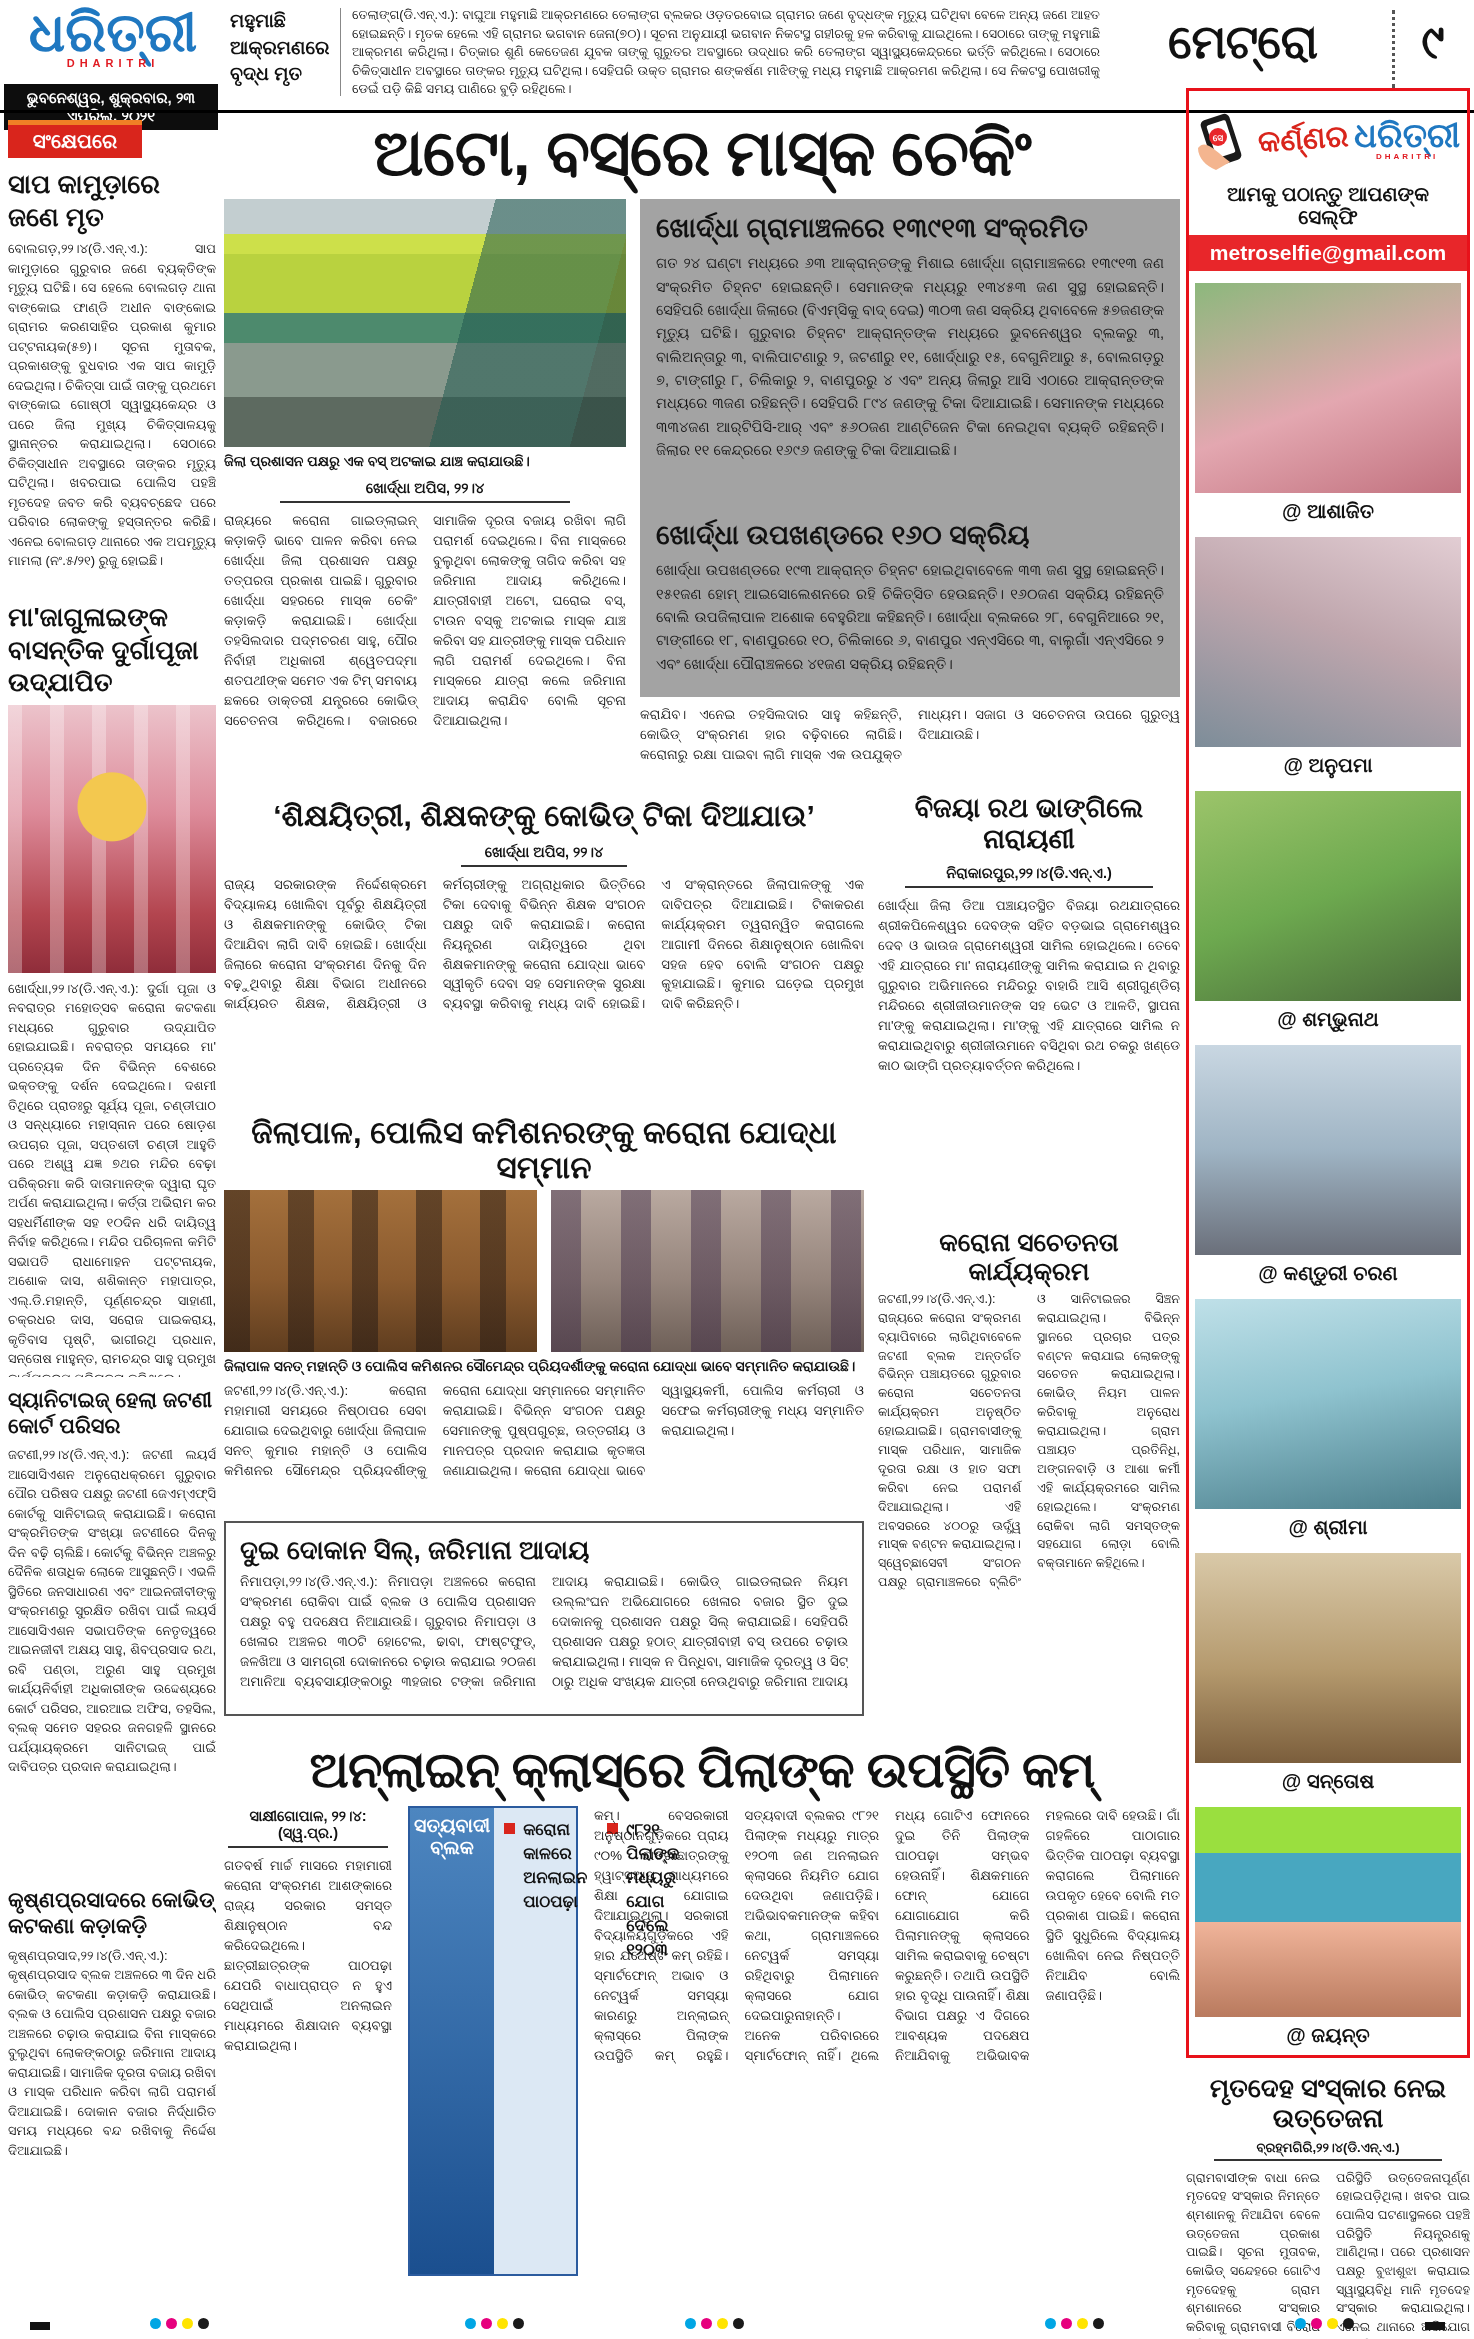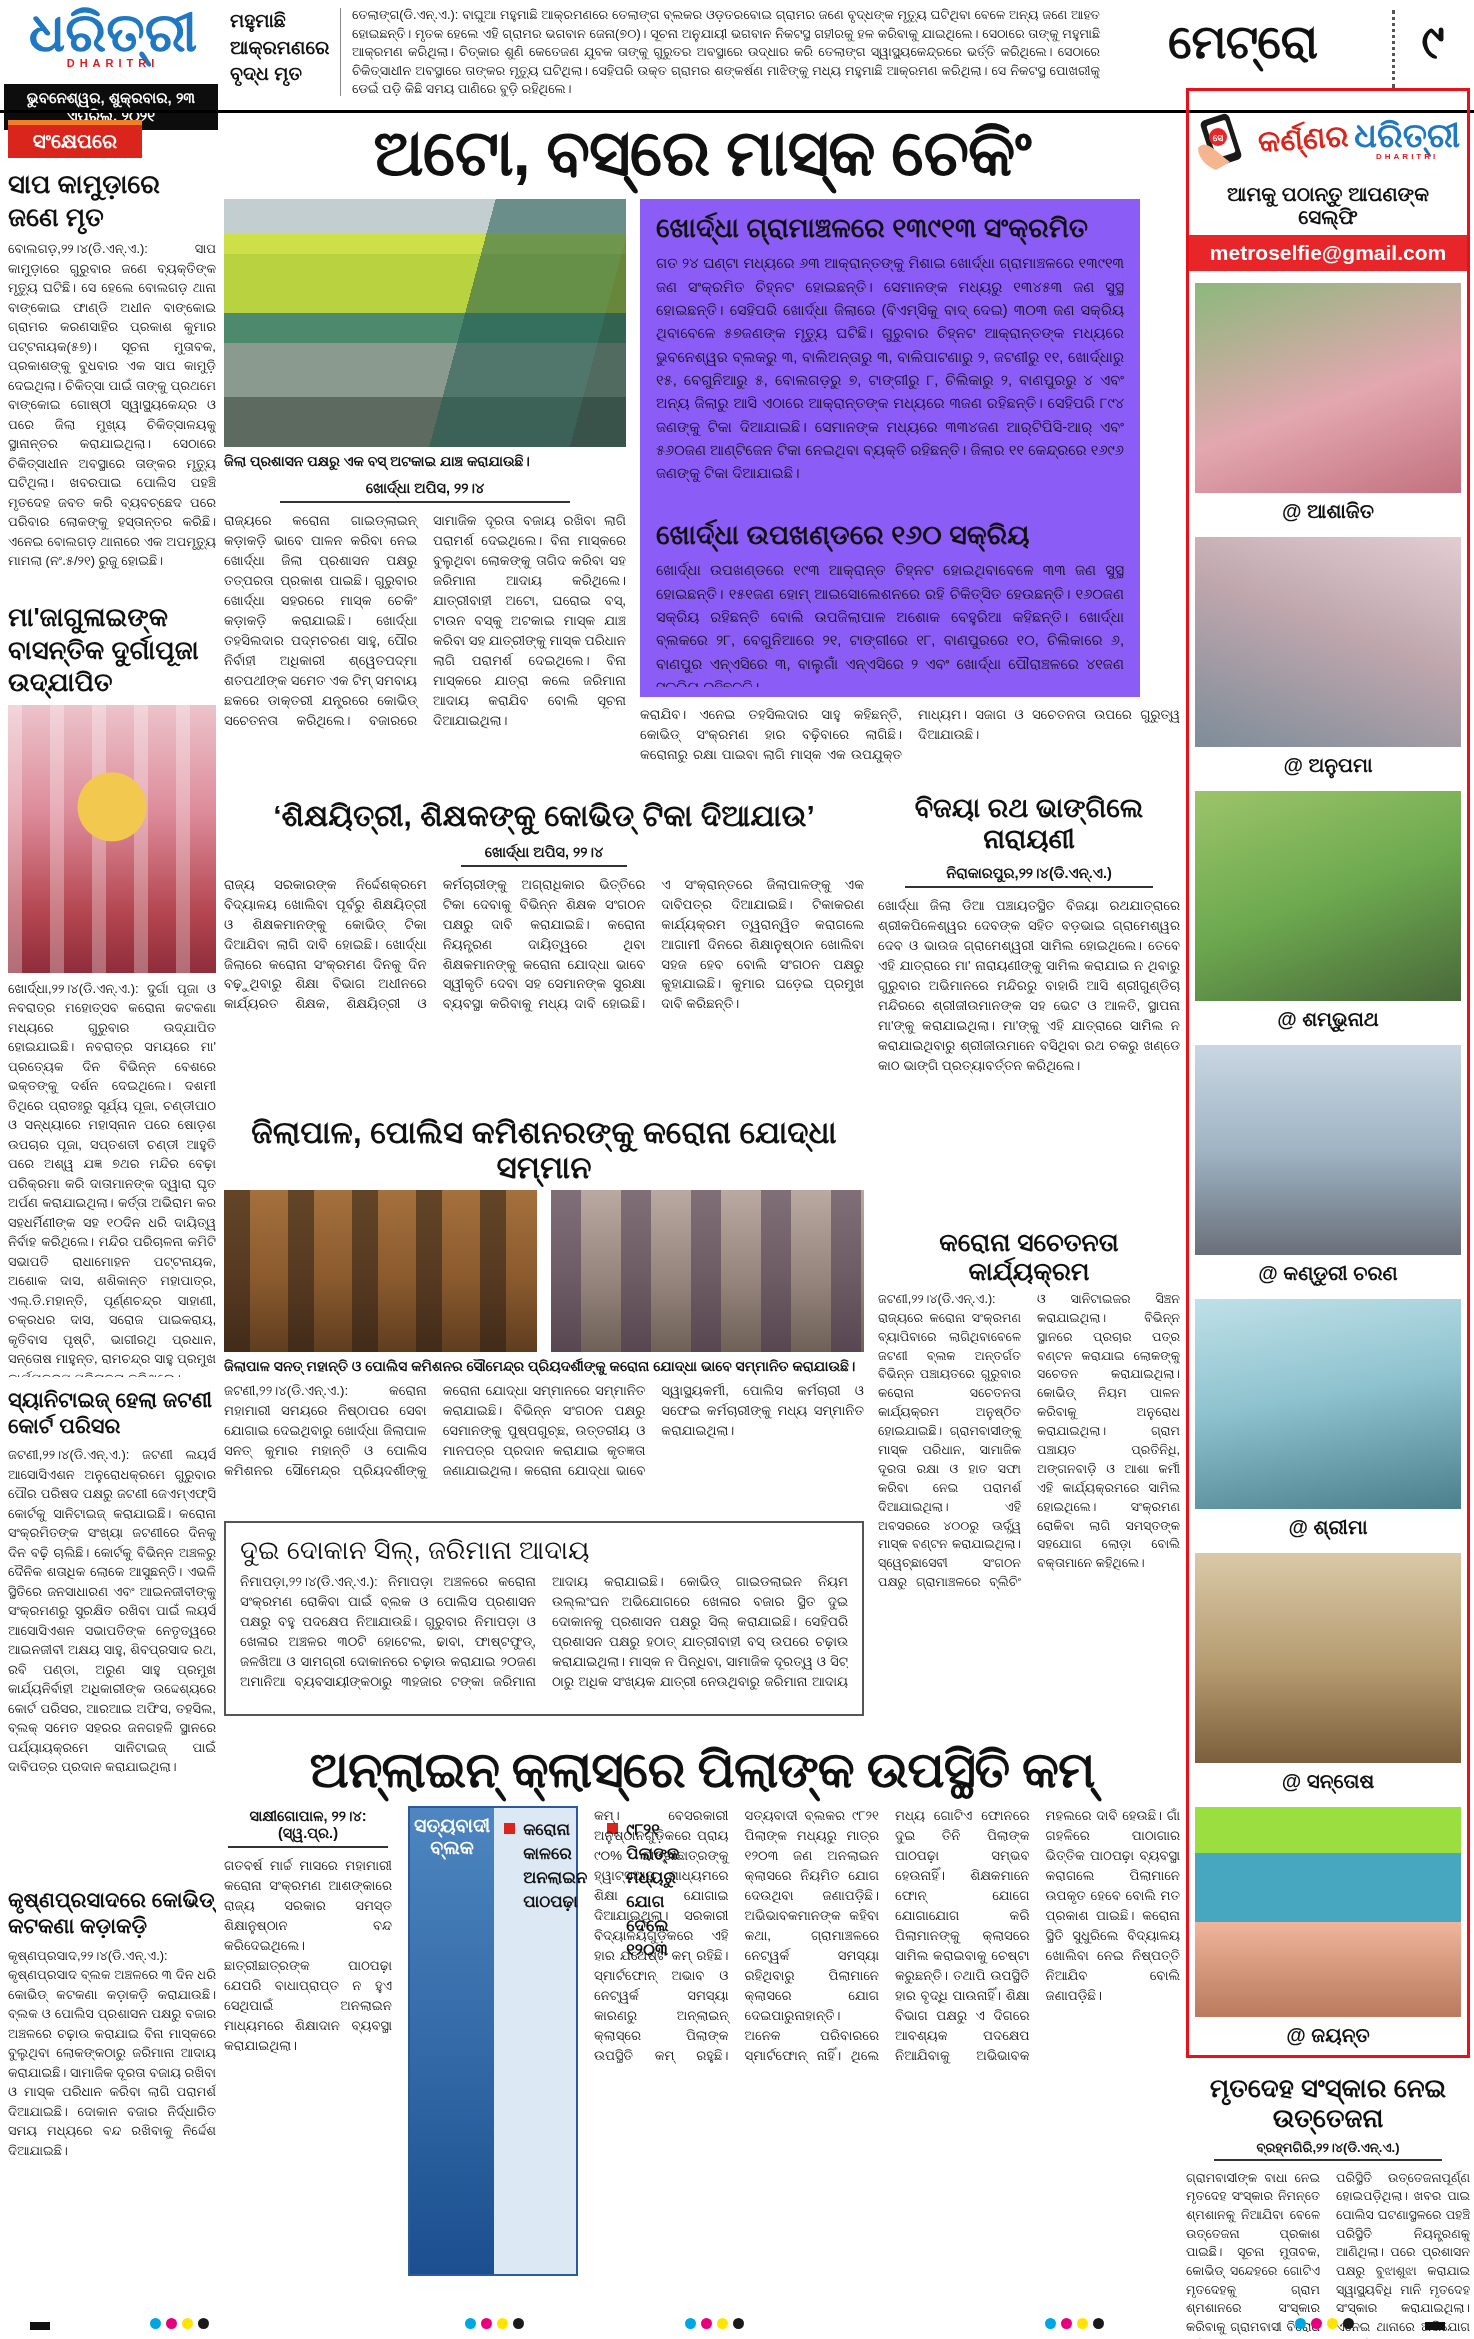--- a/index.html
+++ b/index.html
@@ -36,25 +36,25 @@
   .photo{position:relative;}
   .bus-photo{width:402px;height:248px;background:
      linear-gradient(105deg, rgba(0,0,0,0) 0 58%, rgba(34,90,80,.55) 58% 88%, rgba(24,60,52,.5) 88%),
      linear-gradient(180deg,#c3ced0 0 14%, #cde04a 14% 22%, #b9d23f 22% 46%, #4d8a6d 46% 58%, #8a9a8e 58% 80%, #5d6a60 80%);}
   .caption{font-size:14px;font-weight:bold;margin-top:5px;line-height:1.3;}
   .dateline{font-size:14.5px;font-weight:bold;text-align:center;margin:10px auto 8px;padding-bottom:4px;border-bottom:2px solid #333;width:72%;}
   .body-txt{font-size:13.3px;line-height:1.5;}
   .cols-2{columns:2;column-gap:16px;}
   .cols-3{columns:3;column-gap:16px;}
   .cols-4{columns:4;column-gap:16px;}
-  .shaded{background:#8b5cf6;padding:12px 16px 10px;width:500px;box-sizing:border-box;}
+  .shaded{background:#a3a3a3;padding:12px 16px 10px;width:540px;box-sizing:border-box;}
   .sh-head{font-size:27px;font-weight:bold;margin:2px 0 8px;line-height:1.15;}
   .sh-body{font-size:14.6px;line-height:1.6;}
   .h2{font-size:30px;font-weight:bold;text-align:center;line-height:1.15;margin:14px 0 4px;}
-  .h2-left{font-size:26px;font-weight:normal;line-height:1.2;margin:2px 0 6px;}
+  .h2-left{font-size:26px;font-weight:bold;line-height:1.2;margin:2px 0 6px;}
   .cer-photo{width:313px;height:162px;background:
      repeating-linear-gradient(90deg, rgba(35,25,20,.5) 0 26px, rgba(0,0,0,0) 26px 64px),
      linear-gradient(180deg,#a4703c,#8a5a2e 55%,#5f3d1f);}
   .cer-photo2{background:
      repeating-linear-gradient(90deg, rgba(60,40,70,.45) 0 30px, rgba(0,0,0,0) 30px 70px),
      linear-gradient(180deg,#b9a9a0,#96857c 55%,#6e6058);}
   .shops-box{border:2px solid #555;padding:10px 14px;margin-top:12px;box-sizing:border-box;}
   .fact-box{border:2px solid #2b5b9e;background:#dce8f4;box-sizing:border-box;display:flex;flex-direction:row;}
   .fact-title{background:linear-gradient(180deg,#4d86c0,#1b4f8f);color:#fff;font-size:19px;font-weight:bold;text-align:center;padding:7px 4px;}
   .fact-item{display:flex;gap:8px;font-size:16.5px;font-weight:bold;line-height:1.45;padding:10px 10px 0;}

